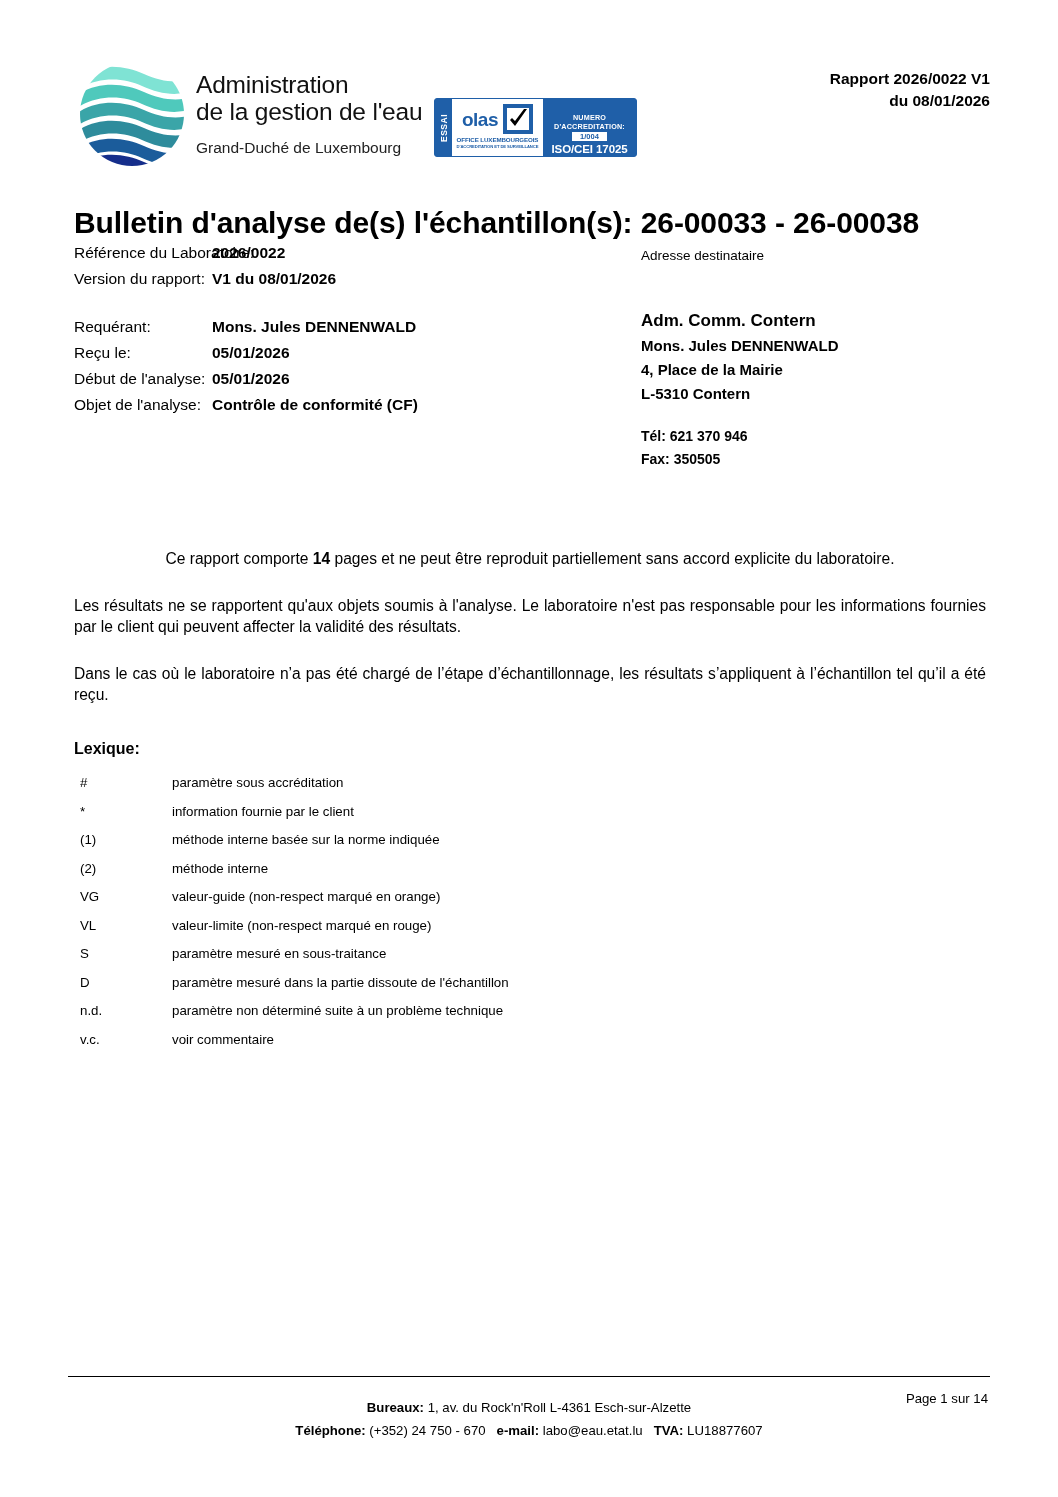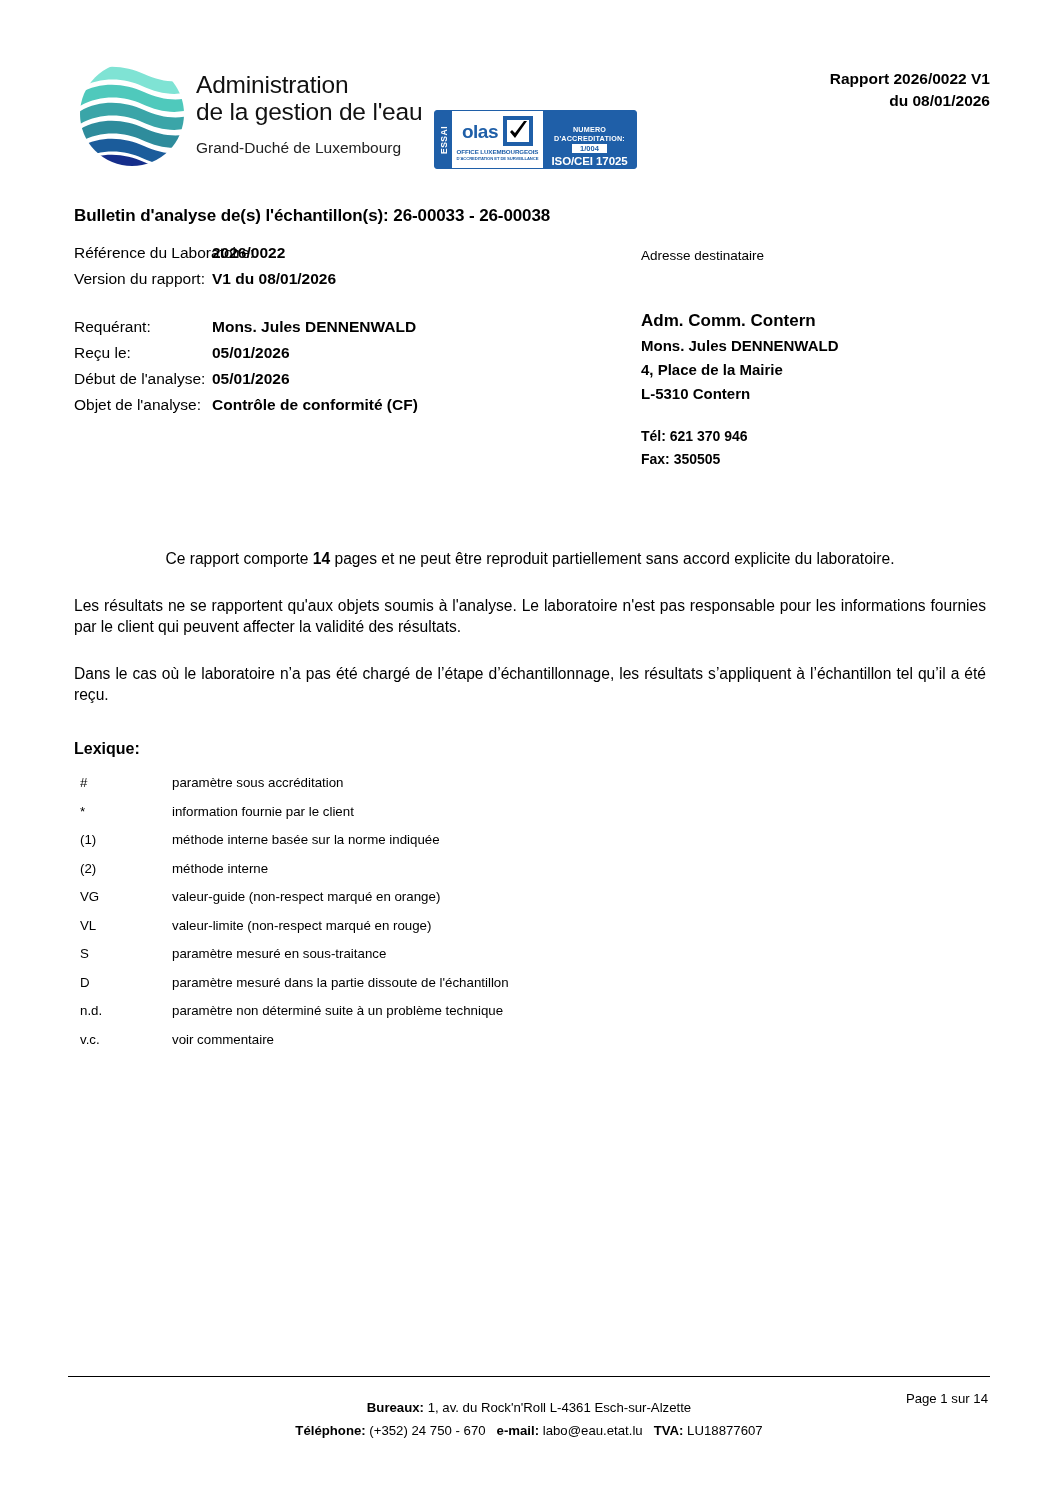--- a/index.html
+++ b/index.html
@@ -65,21 +65,20 @@
     left: 434px;
     top: 98px;
     width: 203px;
     height: 59px;
     background: #1F5FA8;
     border: 1px solid #1F5FA8;
     border-radius: 3px;
     display: flex;
     box-sizing: border-box;
     overflow: hidden;
-    margin-top: 12px;
   }
   .olas-essai {
     width: 17px;
     background: #1F5FA8;
     color: #ffffff;
     font-size: 8.5px;
     font-weight: bold;
     letter-spacing: 0.5px;
     display: flex;
     align-items: center;
@@ -194,21 +193,21 @@
     font-weight: bold;
     line-height: 1.45;
     white-space: nowrap;
   }
 
   
   .doc-title {
     position: absolute;
     left: 74px;
     top: 206px;
-    font-size: 17px;
+    font-size: 30px;
     font-weight: bold;
     letter-spacing: -0.1px;
     white-space: nowrap;
   }
 
   
   .meta-left {
     position: absolute;
     left: 74px;
     top: 245px;

